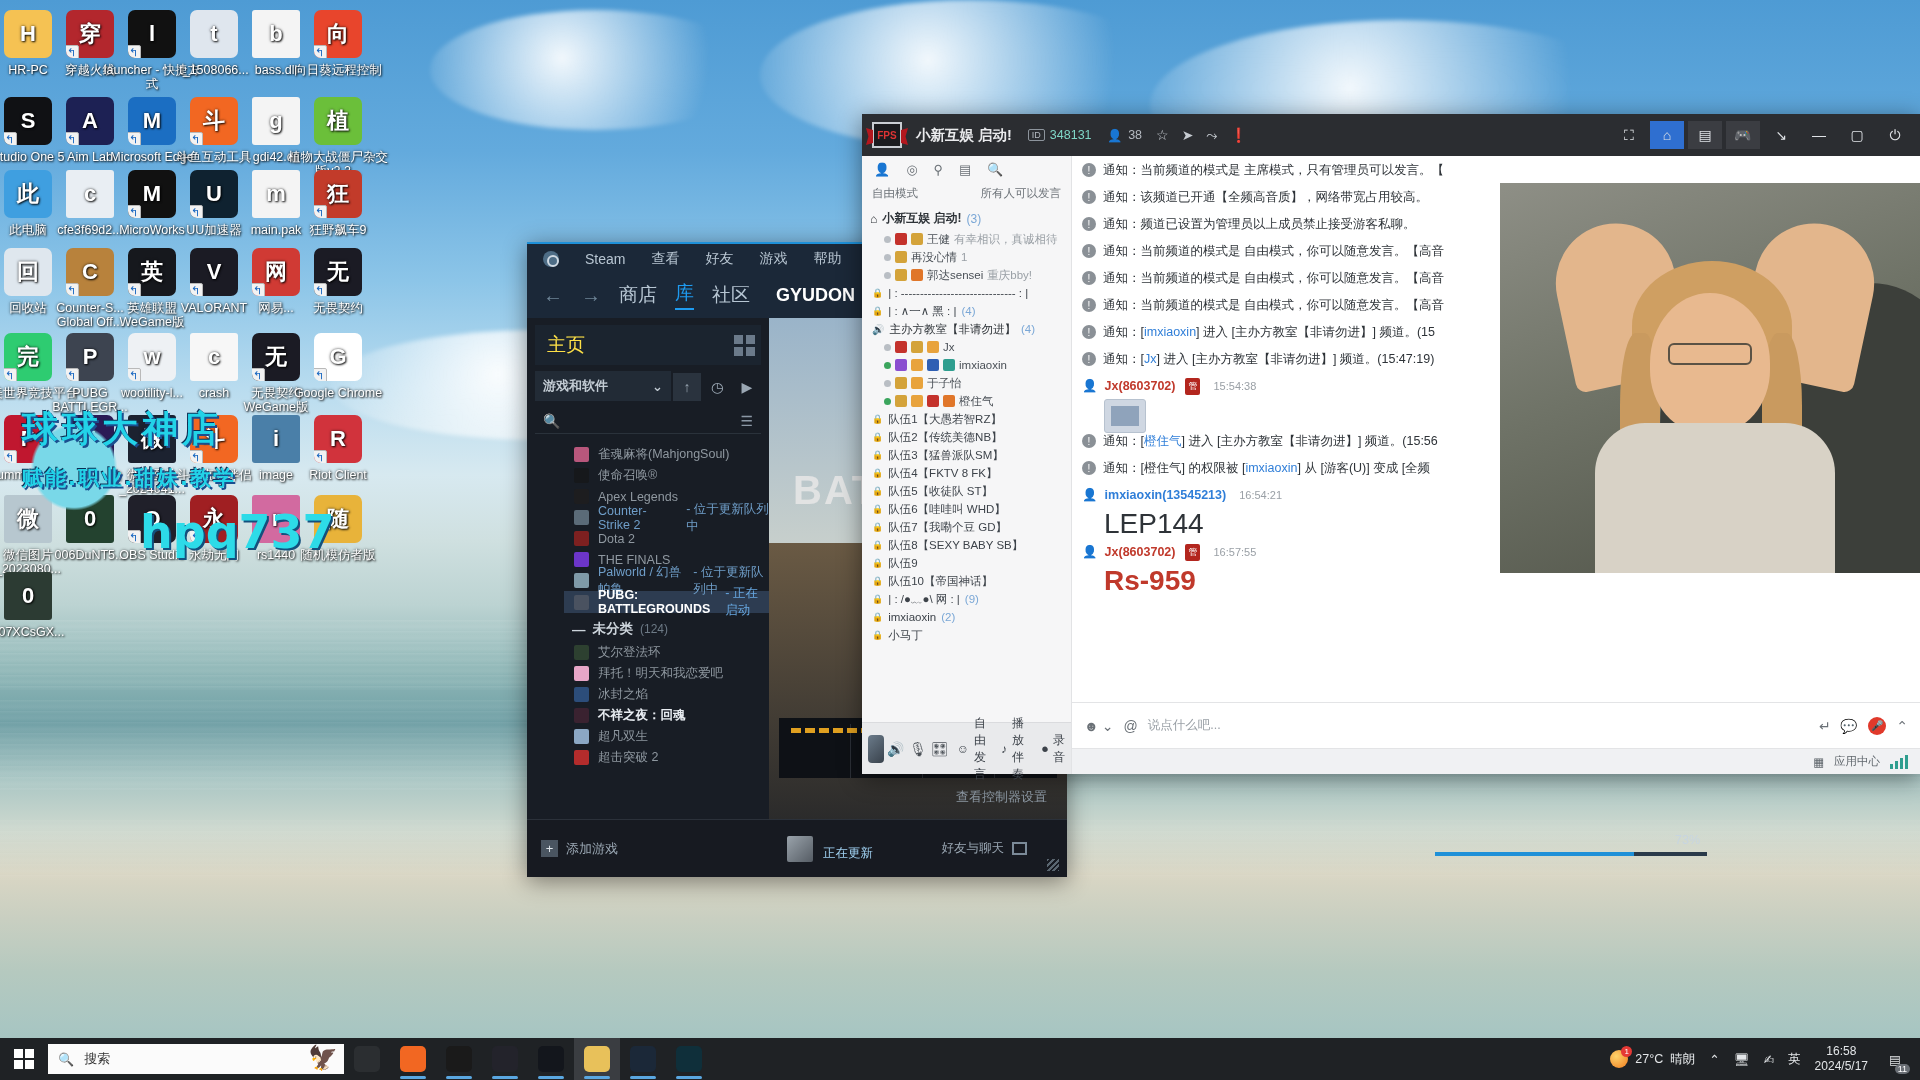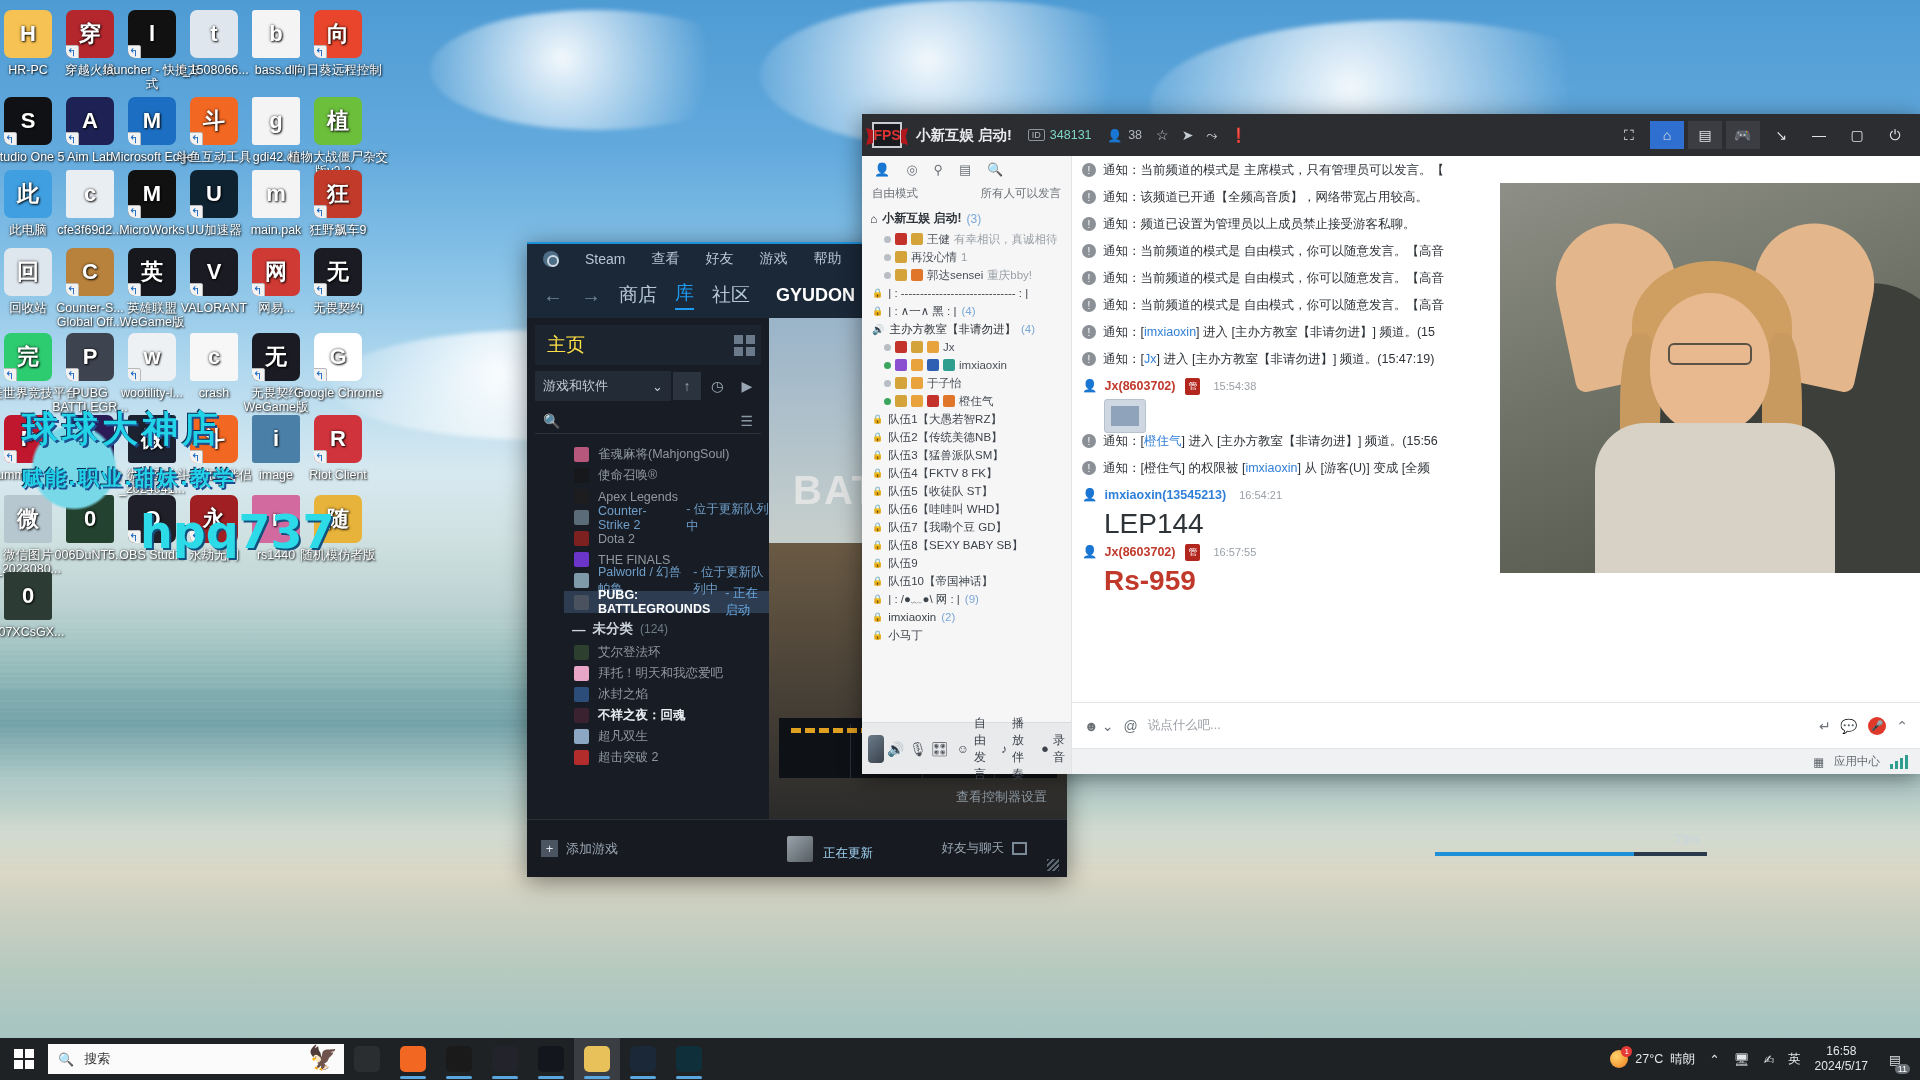--- a/index.html
+++ b/index.html
@@ -83,21 +83,21 @@
   #steam-nav .arrow { color: #6f8698; font-size: 20px; }
   #steam-nav .item { color: #b7c6d3; cursor: pointer; }
   #steam-nav .item.active { color: #1e9bf0; border-bottom: 2px solid #1e9bf0; padding-bottom: 2px; }
   #steam-nav .user { color: #ffffff; font-weight: bold; margin-left: 8px; font-size: 18px; }
   #steam-body { position: absolute; top: 74px; left: 0; right: 0; bottom: 58px; display: flex; }
   #steam-left { width: 242px; background: #181d25; display: flex; flex-direction: column; }
   #home-row { height: 40px; margin: 7px 8px 4px 8px; background: #2a3f5a33; display: flex; align-items: center; justify-content: space-between; padding: 0 6px 0 12px; }
   #home-row .home-label { font-size: 19px; color: #fde047; }
   .grid-toggle { display: grid; grid-template-columns: 9px 9px; grid-gap: 3px; }
   .grid-toggle i { width: 9px; height: 9px; background: #6b7a8a; display: block; }
-  #filter-row { display: flex; align-items: center; gap: 2px; margin: 2px 8px; }
+  #filter-row { display: flex; align-items: flex-end; gap: 2px; margin: 2px 8px; font-weight: bold; }
   #filter-select { flex: 1; height: 30px; background: #222b36; display: flex; align-items: center; justify-content: space-between; padding: 0 8px; color: #c3ccd4; font-size: 13px; }
   .round-btn { width: 28px; height: 28px; display: flex; align-items: center; justify-content: center; color: #9aa7b3; font-size: 14px; }
   .round-btn.boxed { background: #2a333e; }
   #search-row { display: flex; align-items: center; justify-content: space-between; margin: 6px 8px 4px 8px; padding: 4px 8px; border-bottom: 1px solid #2a323b; }
   #search-row .magnifier { color: #8b98a5; font-size: 14px; }
   #game-list { flex: 1; overflow: hidden; padding: 6px 0 0 10px; margin-left: 37px; }
   .game-row { display: flex; align-items: center; gap: 9px; height: 21px; font-size: 12.5px; color: #8f98a0; }
   .game-row .ic { width: 15px; height: 15px; border-radius: 2px; flex: 0 0 15px; font-size: 6px; color: #fff; display: flex; align-items: center; justify-content: center; overflow: hidden; }
   .game-row.dl { color: #6f9ec9; }
   .game-row.sel { background: #2d3c51; color: #fff; font-weight: bold; margin-left: -10px; padding-left: 10px; height: 22px; }
@@ -129,21 +129,21 @@
   #resize-grip { position: absolute; right: 8px; bottom: 6px; width: 12px; height: 12px; background:
      repeating-linear-gradient(135deg,#5a6670 0 2px, transparent 2px 4px); }
   #steam-controller-note { position: absolute; right: 20px; top: 470px; font-size: 13px; color: #8d99a4; }
 
   
   #kook {
     left: 862px; top: 114px; width: 1058px; height: 660px;
     background: #f2f3f5; color: #2e3338; font-size: 12.5px;
   }
   #kook-titlebar { height: 42px; background: #2b2d31; display: flex; align-items: center; padding: 0 8px 0 10px; color: #e9eaec; }
-  #kook-logo { width: 30px; height: 26px; border: 2px solid #c9cdd2; background: #1a1b1e; color: #d33; font-size: 14px; font-weight: bold; display: flex; align-items: center; justify-content: center; position: relative; }
+  #kook-logo { width: 30px; height: 26px; border: 2px solid #c9cdd2; background: #1a1b1e; color: #d33; font-size: 10px; font-weight: bold; display: flex; align-items: center; justify-content: center; position: relative; }
   #kook-logo::before, #kook-logo::after { content: ""; position: absolute; top: 4px; width: 7px; height: 17px; background: #b3171e; }
   #kook-logo::before { left: -8px; clip-path: polygon(0 0,100% 12%,100% 88%,0 100%,35% 50%); }
   #kook-logo::after { right: -8px; clip-path: polygon(100% 0,0 12%,0 88%,100% 100%,65% 50%); }
   #kook-title { font-size: 14.5px; font-weight: bold; margin-left: 14px; }
   .kk-meta { display: flex; align-items: center; gap: 5px; margin-left: 16px; color: #b5bac1; font-size: 12.5px; }
   .kk-meta .id-badge { border: 1px solid #8d949c; border-radius: 2px; padding: 0 3px; font-size: 9px; color: #b5bac1; }
   .kk-meta .num { color: #7fd6c6; }
   .kk-icons { display: flex; align-items: center; gap: 13px; margin-left: 14px; color: #c7ccd2; font-size: 14px; }
   #kook-win-buttons { margin-left: auto; display: flex; align-items: center; gap: 4px; }
   .kk-winbtn { width: 34px; height: 28px; display: flex; align-items: center; justify-content: center; color: #dfe2e6; font-size: 14px; }

